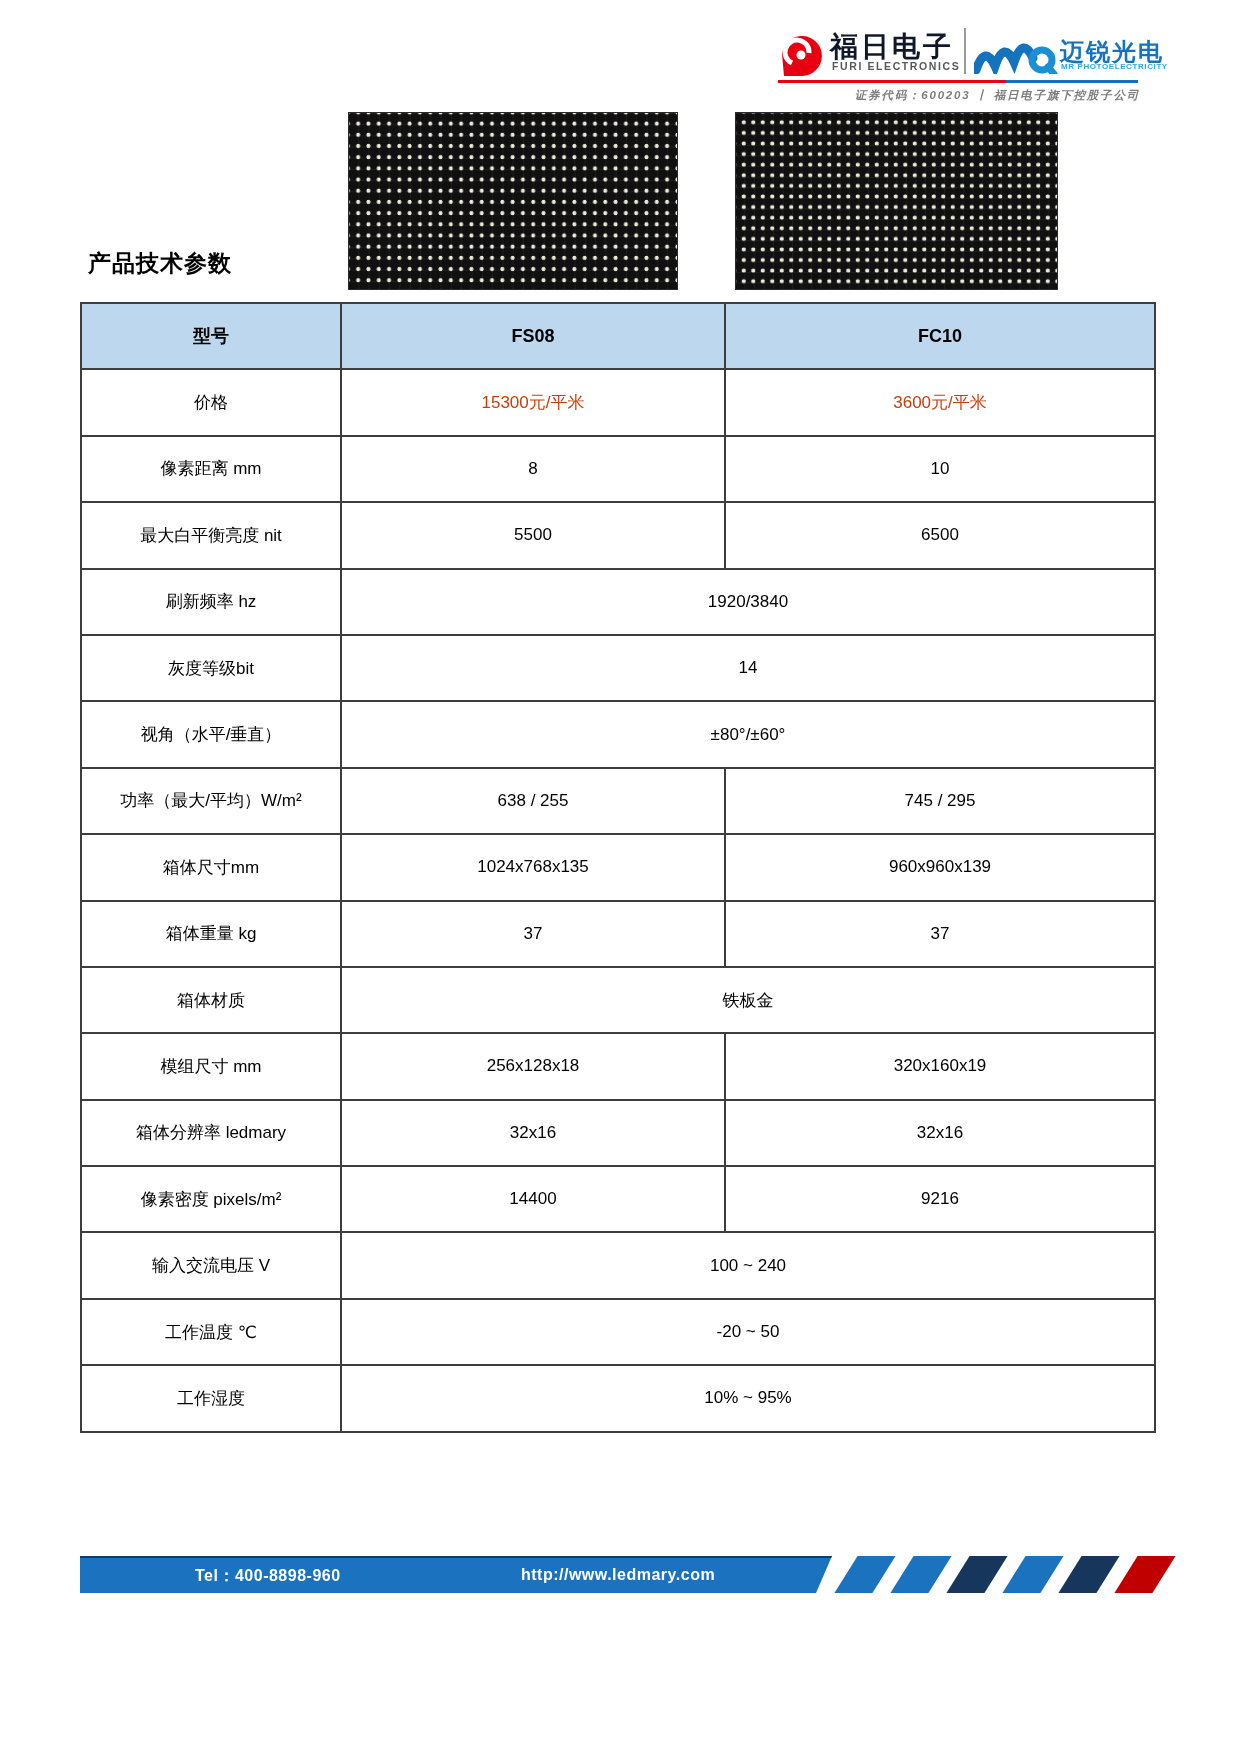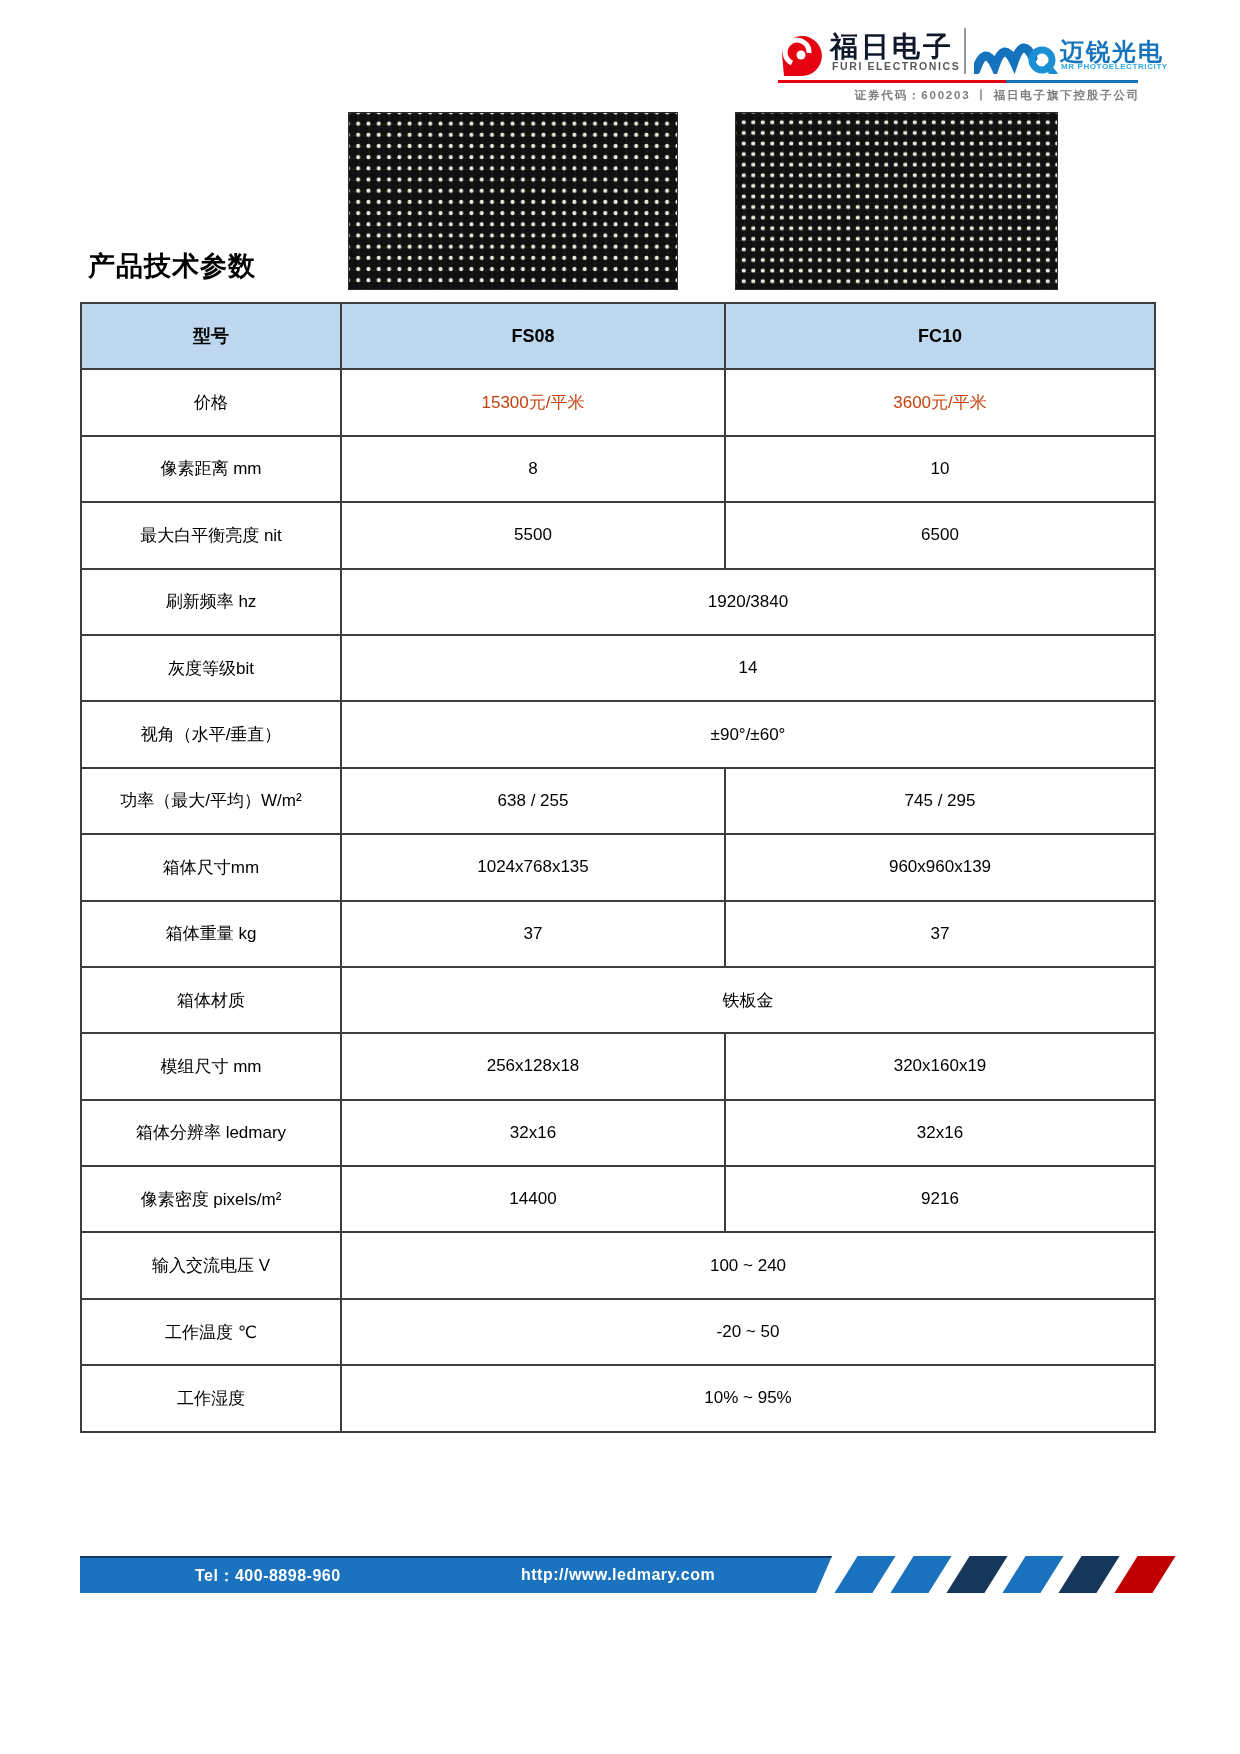--- a/index.html
+++ b/index.html
@@ -10,33 +10,33 @@
   
   .furi-mark{position:absolute;left:778px;top:30px;width:44px;height:48px;}
   .brand-cn-furi{position:absolute;left:830px;top:28px;font-size:28px;font-weight:bold;color:#0f172a;letter-spacing:3px;}
   .brand-en-furi{position:absolute;left:832px;top:60px;font-size:10.5px;font-weight:bold;color:#57585A;letter-spacing:1.6px;}
   .logo-divider{position:absolute;left:964px;top:28px;width:2px;height:46px;background:#9a9a9a;}
   .mr-waves{position:absolute;left:974px;top:40px;width:84px;height:34px;}
   .brand-cn-mr{position:absolute;left:1060px;top:36px;font-size:24px;font-weight:bold;color:#1473BC;letter-spacing:2px;}
   .brand-en-mr{position:absolute;left:1061px;top:62px;font-size:8px;font-weight:bold;color:#2FA8E1;letter-spacing:0.6px;}
   .brand-line-red{position:absolute;left:778px;top:80px;width:228px;height:3px;background:#E60012;}
   .brand-line-blue{position:absolute;left:1006px;top:80px;width:132px;height:3px;background:#1473BC;}
-  .stock-tagline{position:absolute;left:758px;top:88px;width:382px;text-align:right;font-size:11.5px;color:#7D7D7D;letter-spacing:1.8px;font-weight:bold;}
+  .stock-tagline{position:absolute;left:758px;top:88px;width:382px;text-align:right;font-size:11.5px;color:#7D7D7D;letter-spacing:1.8px;font-weight:bold;font-style:italic;}
   
   .led-panel{position:absolute;top:112px;height:178px;background-color:#101010;
     background-image:
       radial-gradient(circle, #ece9da 1.7px, rgba(200,200,190,0.25) 2.1px, transparent 2.6px),
       repeating-linear-gradient(90deg, rgba(255,255,255,0.05) 0 1px, transparent 1px 10px),
       repeating-linear-gradient(0deg, rgba(255,255,255,0.06) 0 1px, transparent 1px 11px);
     box-shadow:0 0 0 1px #2a2a2a inset;
   }
   .led-left{left:348px;width:330px;background-size:10.3px 11.2px,10.3px 11.2px,10.3px 11.2px;background-position:5px 6px,0 0,0 2px;}
   .led-right{left:735px;width:323px;background-size:9.5px 10.6px,9.5px 10.6px,9.5px 10.6px;background-position:4px 5px,0 0,0 2px;}
   
-  .page-title{position:absolute;left:88px;top:248px;font-size:27px;font-weight:bold;color:#000;letter-spacing:1px;}
+  .page-title{position:absolute;left:88px;top:248px;font-size:23px;font-weight:bold;color:#000;letter-spacing:1px;}
   
   .spec-table{position:absolute;left:80px;top:302px;width:1074px;border-collapse:collapse;table-layout:fixed;}
   .spec-table col.c1{width:260px;} .spec-table col.c2{width:384px;} .spec-table col.c3{width:430px;}
   .spec-table th,.spec-table td{
     border:2px solid #3d3d3d;text-align:center;vertical-align:middle;
     height:66.4px;font-size:17px;color:#000;padding:0 16px;box-sizing:border-box;
   }
   .spec-table th{background:#BDD7EE;font-weight:bold;font-size:18px;}
   .spec-table td.red{color:#c2410c;}
   
@@ -112,21 +112,21 @@
     <tr>
       <td>刷新频率  hz</td>
       <td colspan="2">1920/3840</td>
     </tr>
     <tr>
       <td>灰度等级bit</td>
       <td colspan="2">14</td>
     </tr>
     <tr>
       <td>视角（水平/垂直）</td>
-      <td colspan="2">±90°/±60°</td>
+      <td colspan="2">±80°/±60°</td>
     </tr>
     <tr>
       <td>功率（最大/平均）W/m²</td>
       <td>638 / 255</td>
       <td>745 / 295</td>
     </tr>
     <tr>
       <td>箱体尺寸mm</td>
       <td>1024x768x135</td>
       <td>960x960x139</td>

